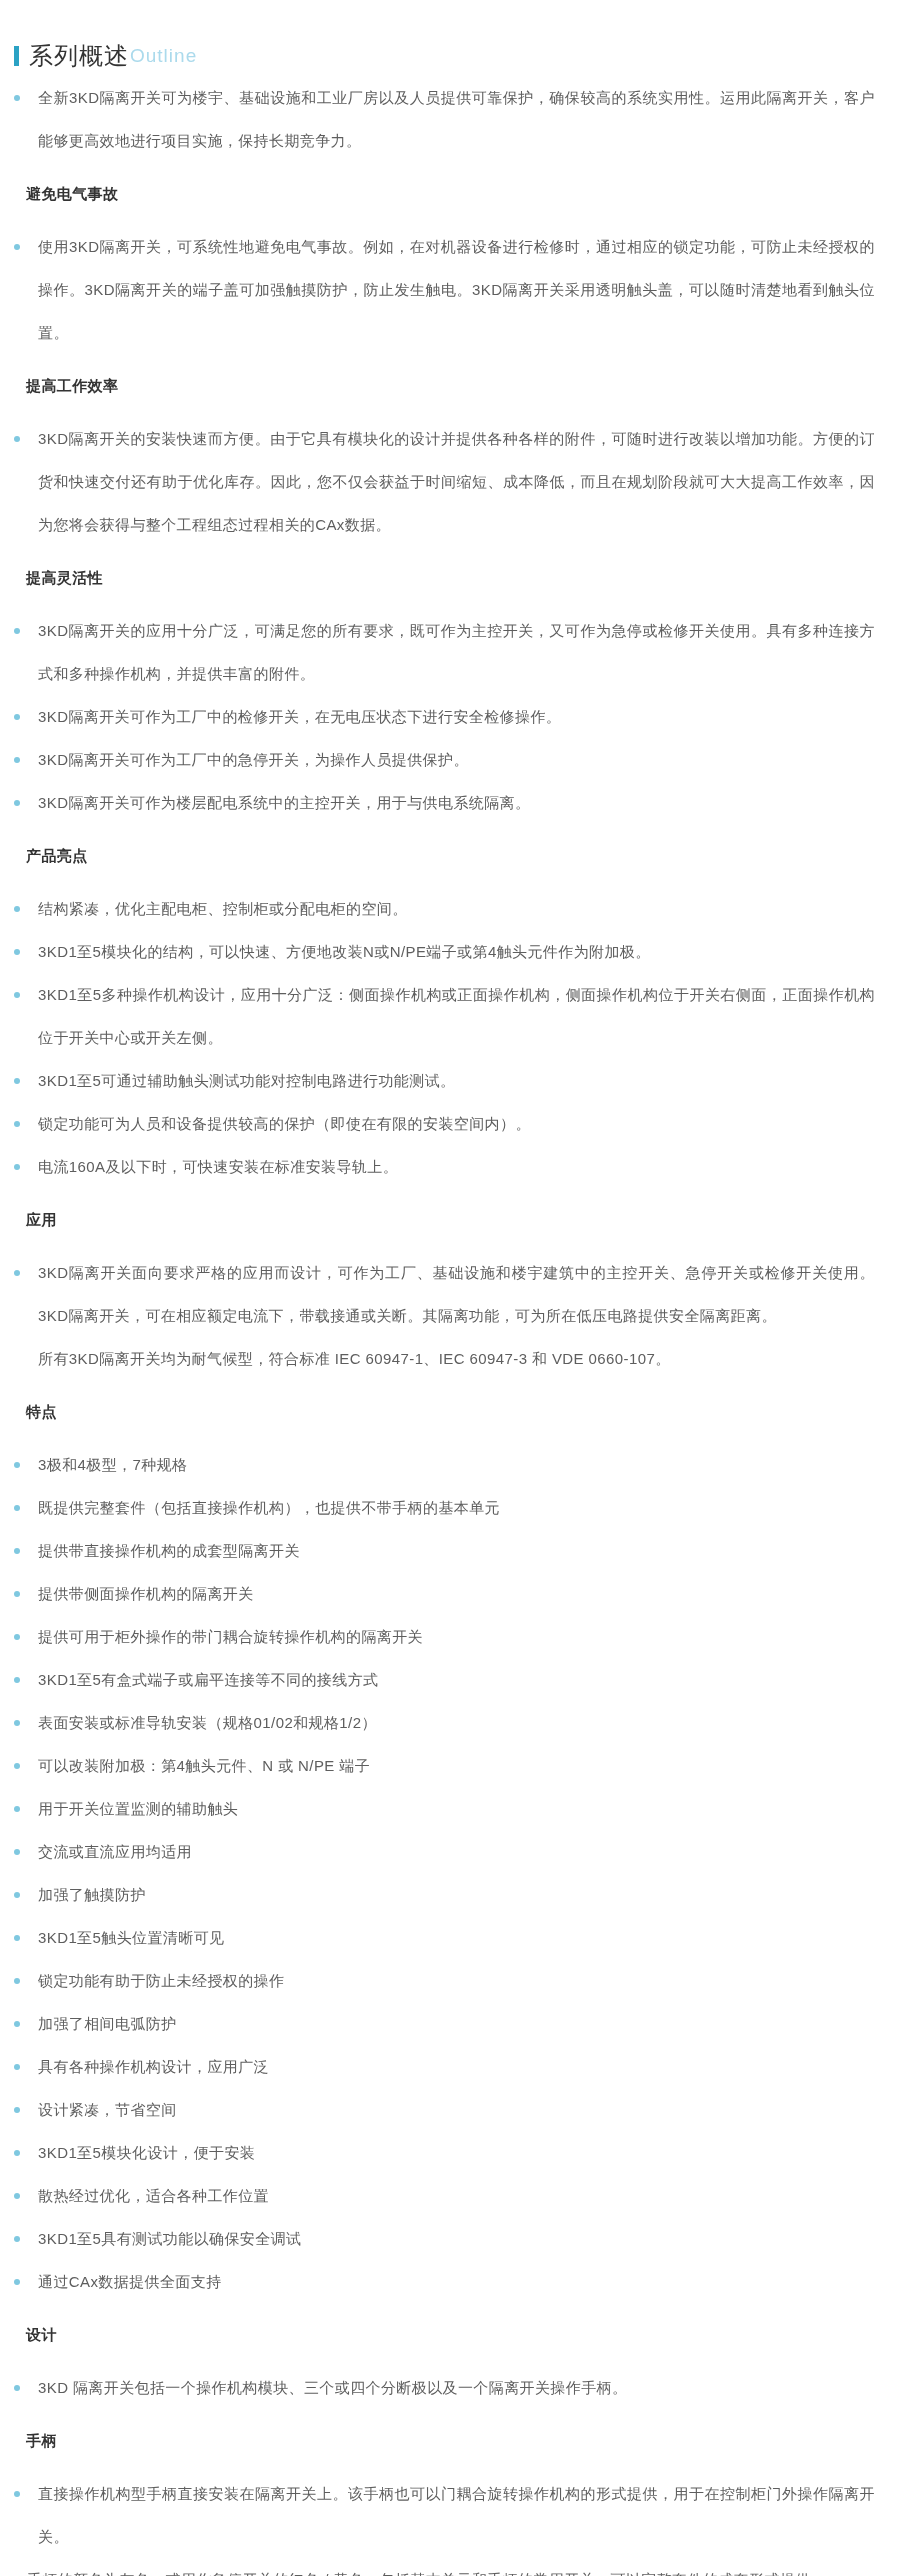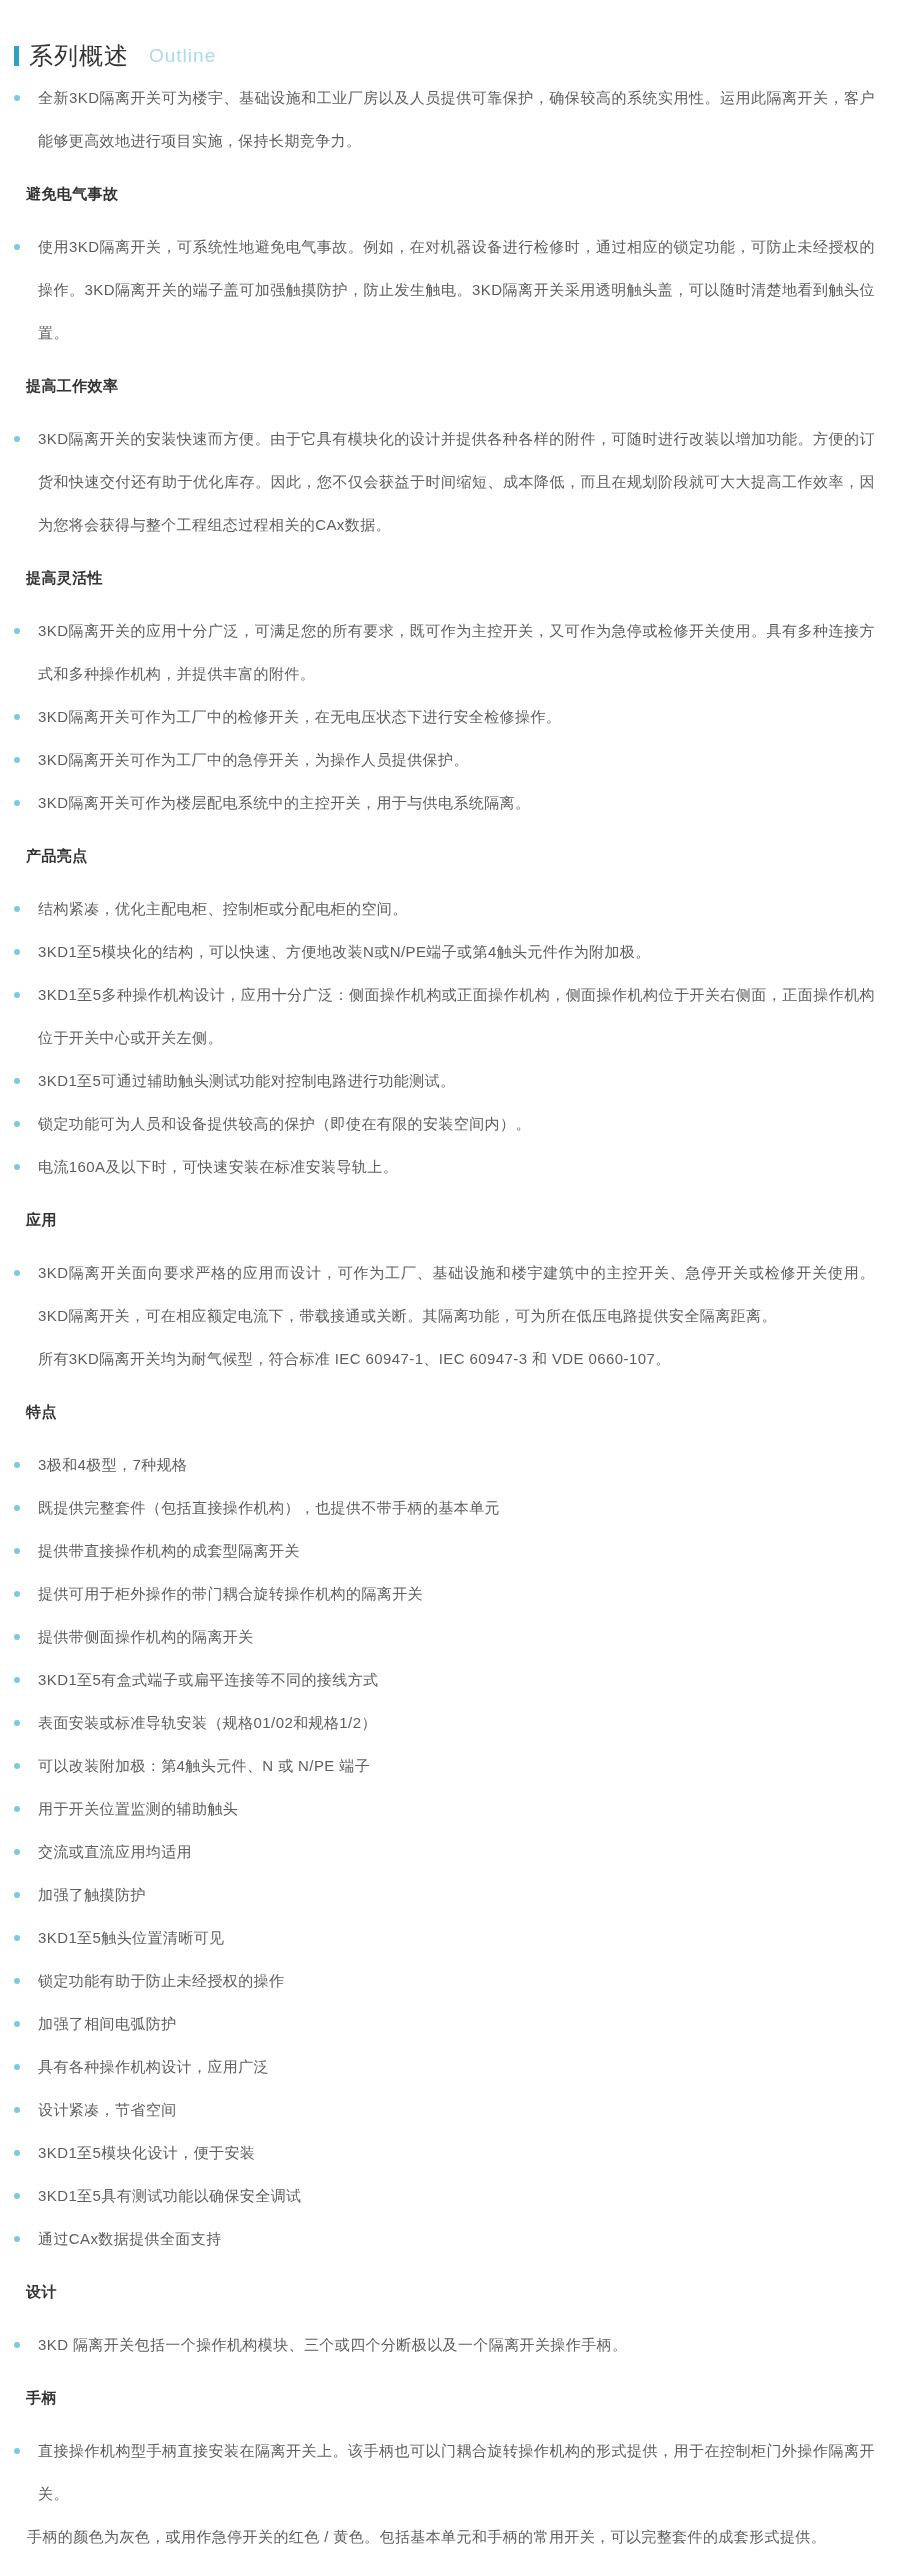--- a/index.html
+++ b/index.html
@@ -24,21 +24,21 @@
   .accent-bar{
     width:5px;height:20px;background:var(--accent);
     margin-right:10px;flex:0 0 auto;
   }
   .title-zh{
     font-size:24px;color:var(--heading-text);
     font-weight:500;letter-spacing:1px;
   }
   .title-en{
     font-size:19px;color:var(--title-en);
-    font-weight:400;margin-left:20px;letter-spacing:1px;
+    font-weight:400;margin-left:1px;letter-spacing:1px;
   }
   .content{padding-bottom:18px;}
   .bullet-list{list-style:none;margin:0;padding:0;}
   .bullet-list li{
     position:relative;
     padding:0 22px 0 38px;
     font-size:15px;
     line-height:43px;
     letter-spacing:0.4px;
     text-align:justify;
@@ -98,34 +98,35 @@
       </ul>
       <h2 class="section-heading">应用</h2>
       <ul class="bullet-list">
         <li><span class="dot"></span><span class="li-text">3KD隔离开关面向要求严格的应用而设计，可作为工厂、基础设施和楼宇建筑中的主控开关、急停开关或检修开关使用。3KD隔离开关，可在相应额定电流下，带载接通或关断。其隔离功能，可为所在低压电路提供安全隔离距离。</span><span class="li-sub">所有3KD隔离开关均为耐气候型，符合标准 IEC 60947-1、IEC 60947-3 和 VDE 0660-107。</span></li>
       </ul>
       <h2 class="section-heading">特点</h2>
       <ul class="bullet-list">
         <li><span class="dot"></span><span class="li-text">3极和4极型，7种规格</span></li>
         <li><span class="dot"></span><span class="li-text">既提供完整套件（包括直接操作机构），也提供不带手柄的基本单元</span></li>
         <li><span class="dot"></span><span class="li-text">提供带直接操作机构的成套型隔离开关</span></li>
+        <li><span class="dot"></span><span class="li-text">提供带侧面操作机构的隔离开关</span></li>
         <li><span class="dot"></span><span class="li-text">提供可用于柜外操作的带门耦合旋转操作机构的隔离开关</span></li>
-        <li><span class="dot"></span><span class="li-text">提供带侧面操作机构的隔离开关</span></li>
         <li><span class="dot"></span><span class="li-text">3KD1至5有盒式端子或扁平连接等不同的接线方式</span></li>
         <li><span class="dot"></span><span class="li-text">表面安装或标准导轨安装（规格01/02和规格1/2）</span></li>
         <li><span class="dot"></span><span class="li-text">可以改装附加极：第4触头元件、N 或 N/PE 端子</span></li>
         <li><span class="dot"></span><span class="li-text">用于开关位置监测的辅助触头</span></li>
         <li><span class="dot"></span><span class="li-text">交流或直流应用均适用</span></li>
         <li><span class="dot"></span><span class="li-text">加强了触摸防护</span></li>
         <li><span class="dot"></span><span class="li-text">3KD1至5触头位置清晰可见</span></li>
         <li><span class="dot"></span><span class="li-text">锁定功能有助于防止未经授权的操作</span></li>
         <li><span class="dot"></span><span class="li-text">加强了相间电弧防护</span></li>
         <li><span class="dot"></span><span class="li-text">具有各种操作机构设计，应用广泛</span></li>
         <li><span class="dot"></span><span class="li-text">设计紧凑，节省空间</span></li>
         <li><span class="dot"></span><span class="li-text">3KD1至5模块化设计，便于安装</span></li>
+        <li><span class="dot"></span><span class="li-text">散热经过优化，适合各种工作位置</span></li>
         <li><span class="dot"></span><span class="li-text">3KD1至5具有测试功能以确保安全调试</span></li>
         <li><span class="dot"></span><span class="li-text">通过CAx数据提供全面支持</span></li>
       </ul>
       <h2 class="section-heading">设计</h2>
       <ul class="bullet-list">
         <li><span class="dot"></span><span class="li-text">3KD 隔离开关包括一个操作机构模块、三个或四个分断极以及一个隔离开关操作手柄。</span></li>
       </ul>
       <h2 class="section-heading">手柄</h2>
       <ul class="bullet-list">
         <li><span class="dot"></span><span class="li-text">直接操作机构型手柄直接安装在隔离开关上。该手柄也可以门耦合旋转操作机构的形式提供，用于在控制柜门外操作隔离开关。</span></li>

